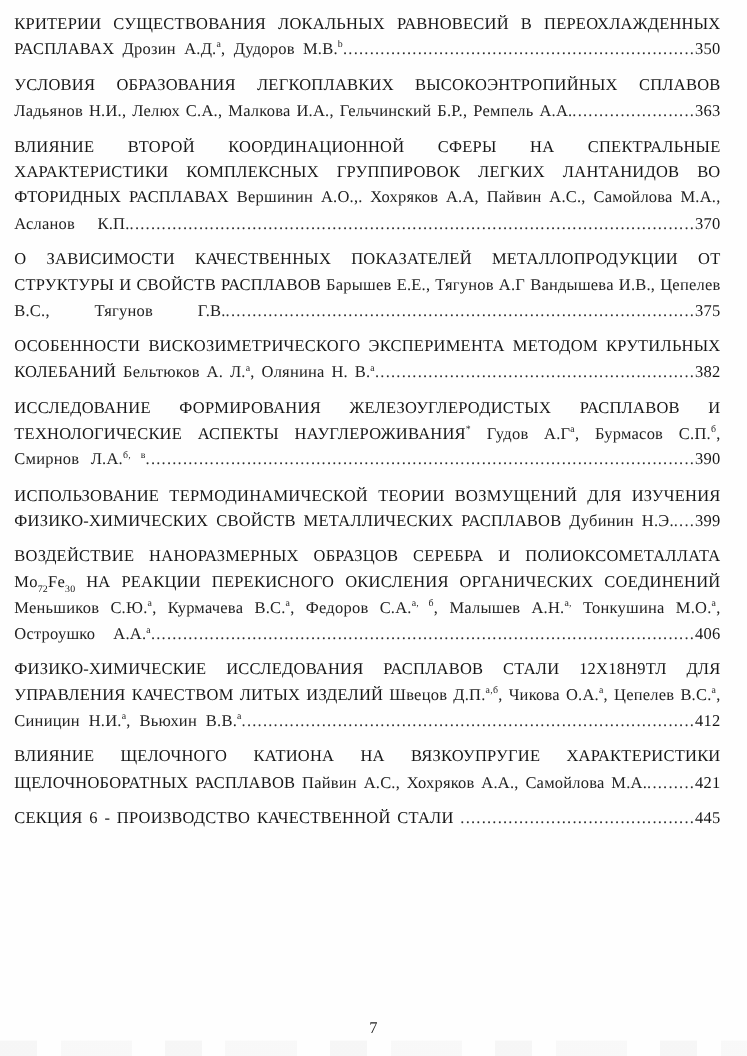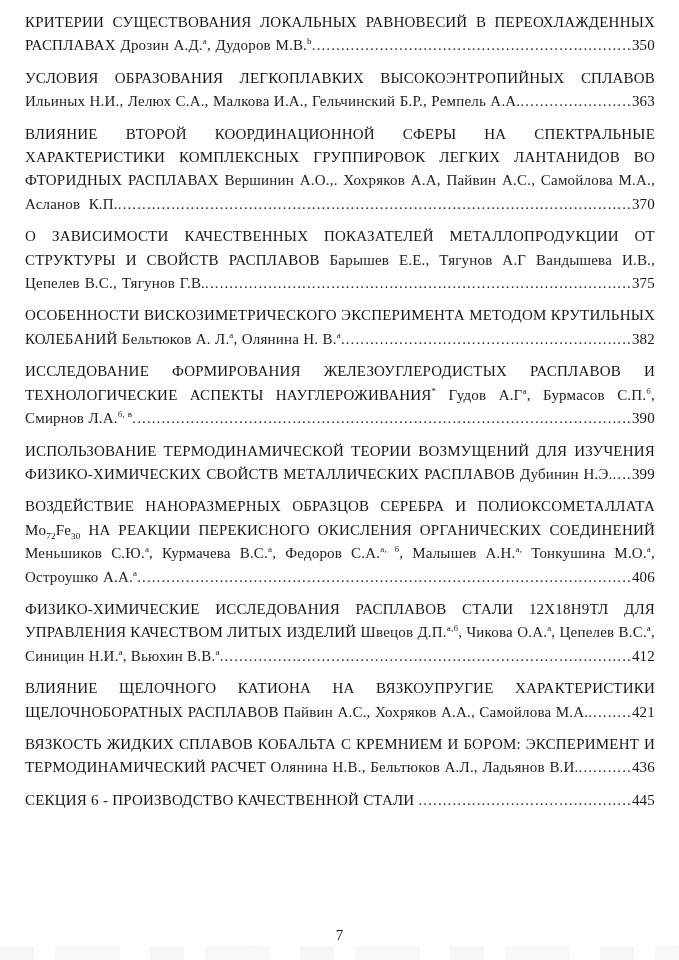--- a/index.html
+++ b/index.html
@@ -7,21 +7,21 @@
   body {
     background: #fefefe;
     color: #1b1b1b;
     font-family: "Liberation Serif", "DejaVu Serif", serif;
     position: relative;
     overflow: hidden;
   }
   .sheet {
     position: absolute;
     inset: 0;
-    padding: 11px 24px 0 25px;
+    padding: 11px 24px 0 13px;
   }
   .entry {
     font-size: 15px;
     line-height: 23.4px;
     text-align: justify;
     text-align-last: justify;
     letter-spacing: 0.2px;
     margin-bottom: 9px;
     hyphens: none;
   }
@@ -57,21 +57,21 @@
 </style>
 </head>
 <body>
 
 <div class="sheet">
   <div class="toc">
   <p class="entry"><span class="title">КРИТЕРИИ СУЩЕСТВОВАНИЯ ЛОКАЛЬНЫХ РАВНОВЕСИЙ В ПЕРЕОХЛАЖДЕННЫХ РАСПЛАВАХ</span>
 <span class="authors">Дрозин А.Д.<sup>a</sup>, Дудоров М.В.<sup>b</sup></span><span class="dots">..................................................................</span><span class="pg">350</span></p>
 
   <p class="entry"><span class="title">УСЛОВИЯ ОБРАЗОВАНИЯ ЛЕГКОПЛАВКИХ ВЫСОКОЭНТРОПИЙНЫХ СПЛАВОВ</span>
-<span class="authors">Ильиных Н.И., Лелюх С.А., Малкова И.А., Гельчинский Б.Р., Ремпель А.А.</span><span class="dots">.......................</span><span class="pg">363</span></p>
+<span class="authors">Ладьянов Н.И., Лелюх С.А., Малкова И.А., Гельчинский Б.Р., Ремпель А.А.</span><span class="dots">.......................</span><span class="pg">363</span></p>
 
   <p class="entry"><span class="title">ВЛИЯНИЕ ВТОРОЙ КООРДИНАЦИОННОЙ СФЕРЫ НА СПЕКТРАЛЬНЫЕ ХАРАКТЕРИСТИКИ КОМПЛЕКСНЫХ ГРУППИРОВОК ЛЕГКИХ ЛАНТАНИДОВ ВО ФТОРИДНЫХ РАСПЛАВАХ</span>
 <span class="authors">Вершинин А.О.,. Хохряков А.А, Пайвин А.С., Самойлова М.А., Асланов К.П.</span><span class="dots">..........................................................................................................</span><span class="pg">370</span></p>
 
   <p class="entry"><span class="title">О ЗАВИСИМОСТИ КАЧЕСТВЕННЫХ ПОКАЗАТЕЛЕЙ МЕТАЛЛОПРОДУКЦИИ ОТ СТРУКТУРЫ И СВОЙСТВ РАСПЛАВОВ</span>
 <span class="authors">Барышев Е.Е., Тягунов А.Г Вандышева И.В., Цепелев В.С., Тягунов Г.В.</span><span class="dots">........................................................................................</span><span class="pg">375</span></p>
 
   <p class="entry"><span class="title">ОСОБЕННОСТИ ВИСКОЗИМЕТРИЧЕСКОГО ЭКСПЕРИМЕНТА МЕТОДОМ КРУТИЛЬНЫХ КОЛЕБАНИЙ</span>
 <span class="authors">Бельтюков А. Л.<sup>а</sup>, Олянина Н. В.<sup>а</sup></span><span class="dots">............................................................</span><span class="pg">382</span></p>
 
@@ -85,22 +85,20 @@
 <span class="authors">Меньшиков С.Ю.<sup>а</sup>, Курмачева В.С.<sup>а</sup>, Федоров С.А.<sup>а, б</sup>, Малышев А.Н.<sup>а,</sup> Тонкушина М.О.<sup>а</sup>, Остроушко А.А.<sup>а</sup></span><span class="dots">......................................................................................................</span><span class="pg">406</span></p>
 
   <p class="entry"><span class="title">ФИЗИКО-ХИМИЧЕСКИЕ ИССЛЕДОВАНИЯ РАСПЛАВОВ СТАЛИ 12Х18Н9ТЛ ДЛЯ УПРАВЛЕНИЯ КАЧЕСТВОМ ЛИТЫХ ИЗДЕЛИЙ</span>
 <span class="authors">Швецов Д.П.<sup>а,б</sup>, Чикова О.А.<sup>а</sup>, Цепелев В.С.<sup>а</sup>, Синицин Н.И.<sup>а</sup>, Вьюхин В.В.<sup>а</sup></span><span class="dots">.....................................................................................</span><span class="pg">412</span></p>
 
   <p class="entry"><span class="title">ВЛИЯНИЕ ЩЕЛОЧНОГО КАТИОНА НА ВЯЗКОУПРУГИЕ ХАРАКТЕРИСТИКИ ЩЕЛОЧНОБОРАТНЫХ РАСПЛАВОВ</span>
 <span class="authors">Пайвин А.С., Хохряков А.А., Самойлова М.А.</span><span class="dots">.........</span><span class="pg">421</span></p>
 
 
 
-  <p class="entry"><span class="title">ВЯЗКОСТЬ ЖИДКИХ СПЛАВОВ КОБАЛЬТА С КРЕМНИЕМ И БОРОМ: ЭКСПЕРИМЕНТ И ТЕРМОДИНАМИЧЕСКИЙ РАСЧЕТ</span>
-<span class="authors">Олянина Н.В., Бельтюков А.Л., Ладьянов В.И.</span><span class="dots">...........</span><span class="pg">436</span></p>
 
   <p class="entry"><span class="title">СЕКЦИЯ 6 - ПРОИЗВОДСТВО КАЧЕСТВЕННОЙ СТАЛИ</span>
 <span class="authors"></span><span class="dots">............................................</span><span class="pg">445</span></p>
 </div>
 </div>
 
 <div class="footer">
   <span>7</span>
 </div>
 

